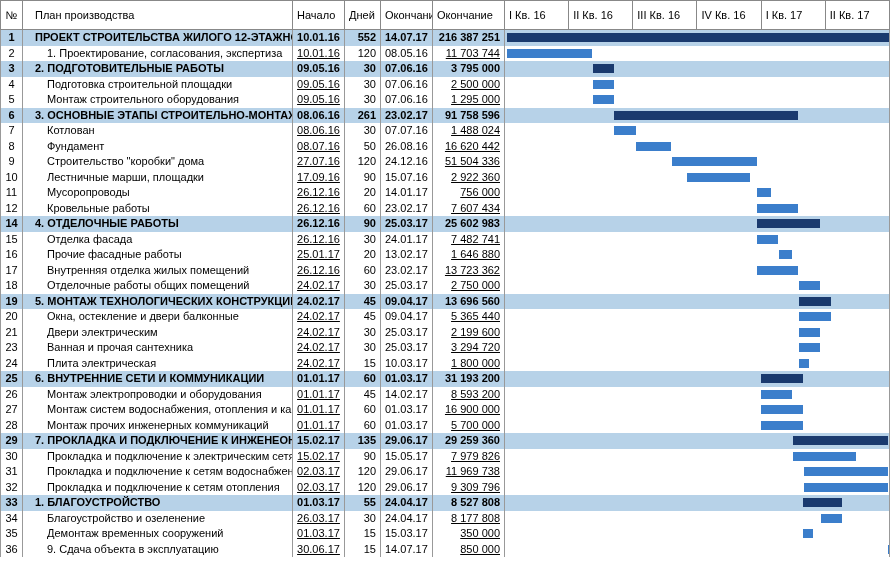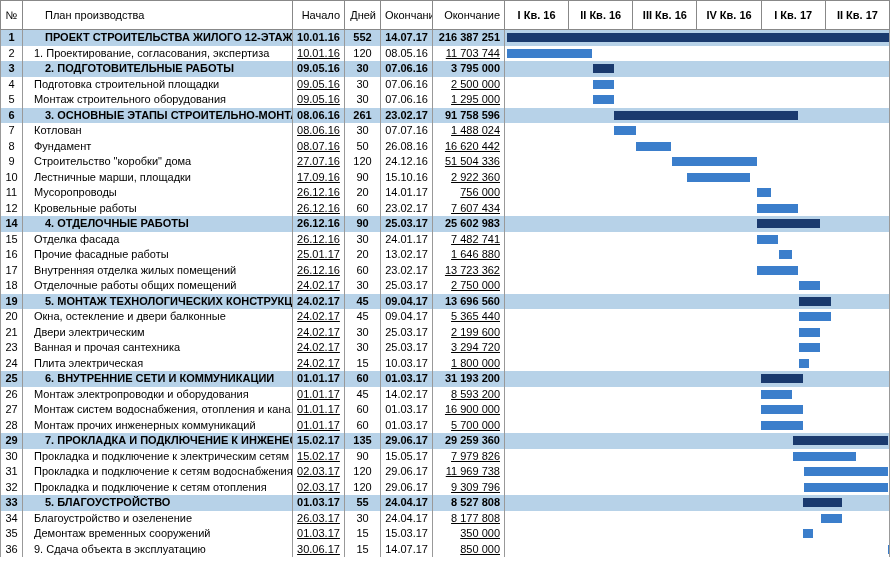--- a/index.html
+++ b/index.html
@@ -28,41 +28,41 @@
     white-space: nowrap;
     overflow: hidden;
     text-overflow: clip;
     border-left: 1px solid #999;
     border-right: 1px solid #999;
   }
   thead th {
     height: 28px;
     line-height: 14px;
     vertical-align: middle;
-    text-align: right;
+    text-align: left;
     font-weight: normal;
     border: 1px solid #888;
     background: #fff;
     white-space: normal;
   }
   .col-num   { width: 22px; text-align: center; }
-  .col-name  { width: 270px; text-align: left; padding-left: 22px; }
+  .col-name  { width: 270px; text-align: left; padding-left: 12px; }
   .col-start { width: 52px; text-align: center; text-decoration: underline; }
-  .col-days  { width: 36px; text-align: center; }
-  .col-end   { width: 52px; text-align: right; }
+  .col-days  { width: 36px; text-align: right; }
+  .col-end   { width: 52px; text-align: left; }
   .col-cost  { width: 72px; text-align: right; text-decoration: underline; padding-right: 4px;}
   .col-gantt { width: auto; border-left: 1px solid #999; padding: 0; }
-  .gantt-head { border: 1px solid #888; text-align: center; font-weight: bold; }
+  .gantt-head { border: 1px solid #888; text-align: left; font-weight: normal; }
   .summary {
     background: #b7d2e8;
     font-weight: bold;
   }
   .summary .col-start,
   .summary .col-cost { text-decoration: none; }
-  .task .col-name { padding-left: 11px; }
+  .task .col-name { padding-left: 24px; }
   .bar-track {
     position: relative;
     height: 100%;
   }
   .bar {
     position: absolute;
     top: 3px;
     height: 9px;
     background: #3b7ecb;
   }
@@ -223,21 +223,21 @@
             <div class="bar-track">
               <div class="bar" style="left: 43.5%; width: 22%;"></div>
             </div>
           </td>
         </tr>
         <tr class="task">
           <td class="col-num">10</td>
           <td class="col-name">Лестничные марши, площадки</td>
           <td class="col-start">17.09.16</td>
           <td class="col-days">90</td>
-          <td class="col-end">15.10.16</td>
+          <td class="col-end">15.07.16</td>
           <td class="col-cost">2 922 360</td>
           <td colspan="6" class="col-gantt">
             <div class="bar-track">
               <div class="bar" style="left: 47.5%; width: 16.3333%;"></div>
             </div>
           </td>
         </tr>
         <tr class="task">
           <td class="col-num">11</td>
           <td class="col-name">Мусоропроводы</td>
@@ -493,21 +493,21 @@
           <td class="col-end">29.06.17</td>
           <td class="col-cost">9 309 796</td>
           <td colspan="6" class="col-gantt">
             <div class="bar-track">
               <div class="bar" style="left: 77.8333%; width: 22%;"></div>
             </div>
           </td>
         </tr>
         <tr class="summary">
           <td class="col-num">33</td>
-          <td class="col-name">5. БЛАГОУСТРОЙСТВО</td>
+          <td class="col-name">1. БЛАГОУСТРОЙСТВО</td>
           <td class="col-start">01.03.17</td>
           <td class="col-days">55</td>
           <td class="col-end">24.04.17</td>
           <td class="col-cost">8 527 808</td>
           <td colspan="6" class="col-gantt">
             <div class="bar-track">
               <div class="bar sum" style="left: 77.6667%; width: 10%;"></div>
             </div>
           </td>
         </tr>

